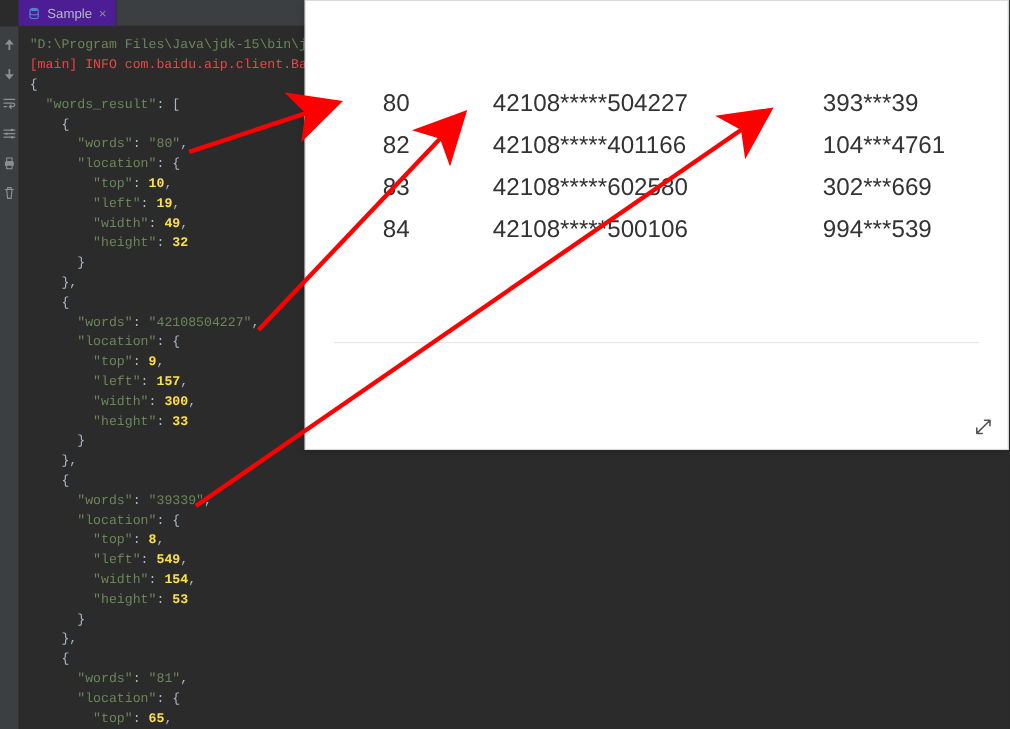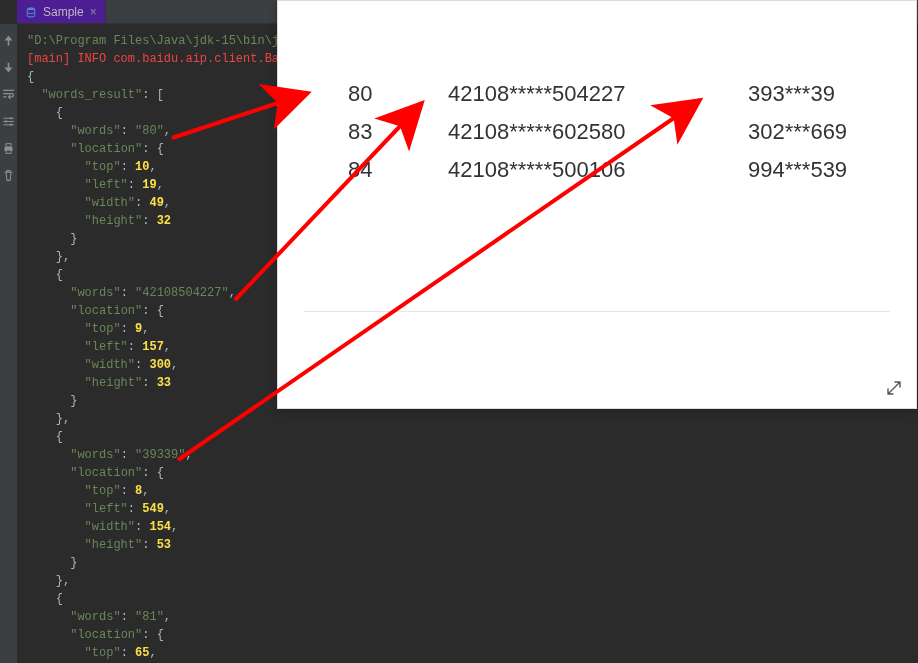--- a/index.html
+++ b/index.html
@@ -116,20 +116,25 @@
 <div class="preview">
   <div class="preview-inner">
     <table class="preview-table">
       <tbody id="preview-body">
           <tr>
             <td class="col1">80</td>
             <td class="col2">42108*****504227</td>
             <td class="col3">393***39</td>
           </tr>
           <tr>
+            <td class="col1">82</td>
+            <td class="col2">42108*****401166</td>
+            <td class="col3">104***4761</td>
+          </tr>
+          <tr>
             <td class="col1">83</td>
             <td class="col2">42108*****602580</td>
             <td class="col3">302***669</td>
           </tr>
           <tr>
             <td class="col1">84</td>
             <td class="col2">42108*****500106</td>
             <td class="col3">994***539</td>
           </tr>
         </tbody>

